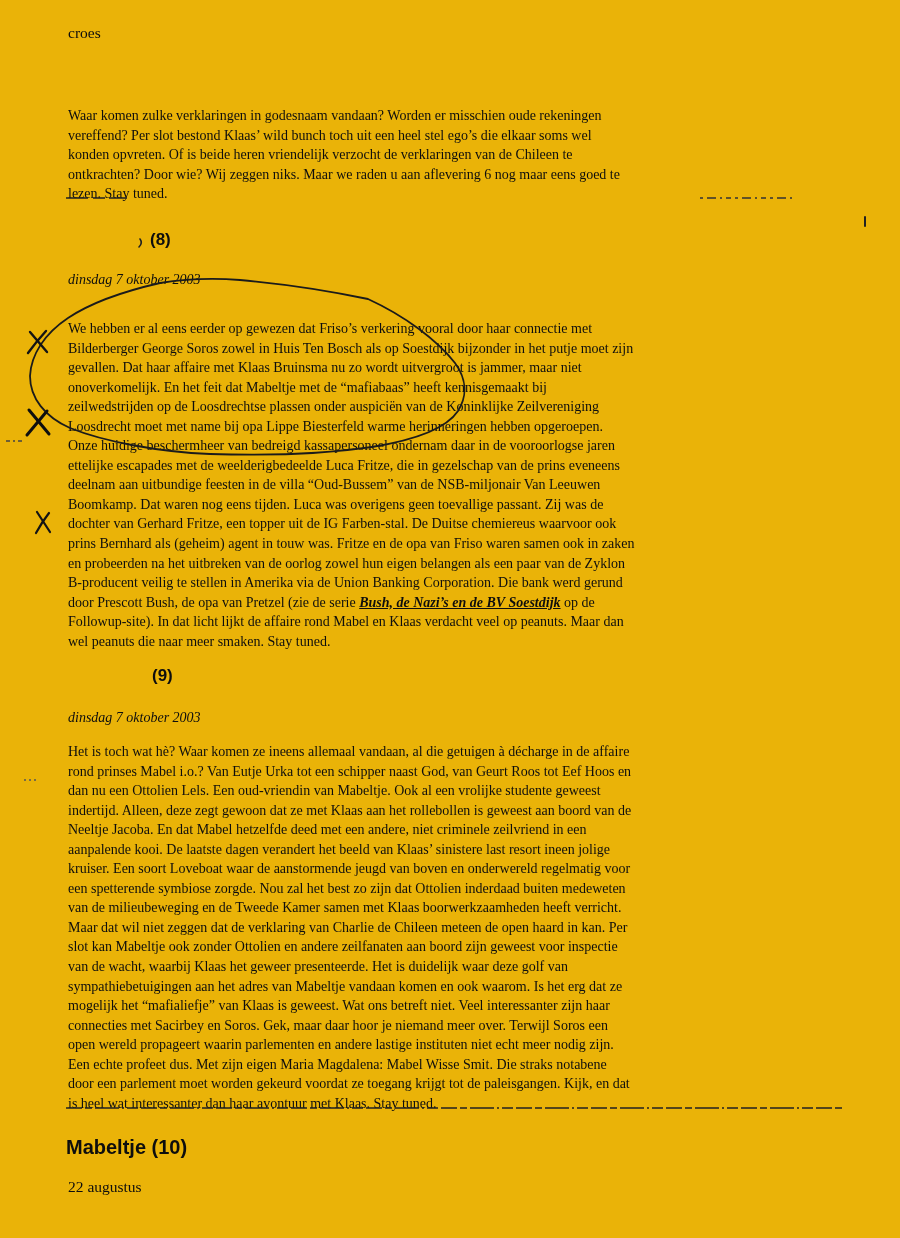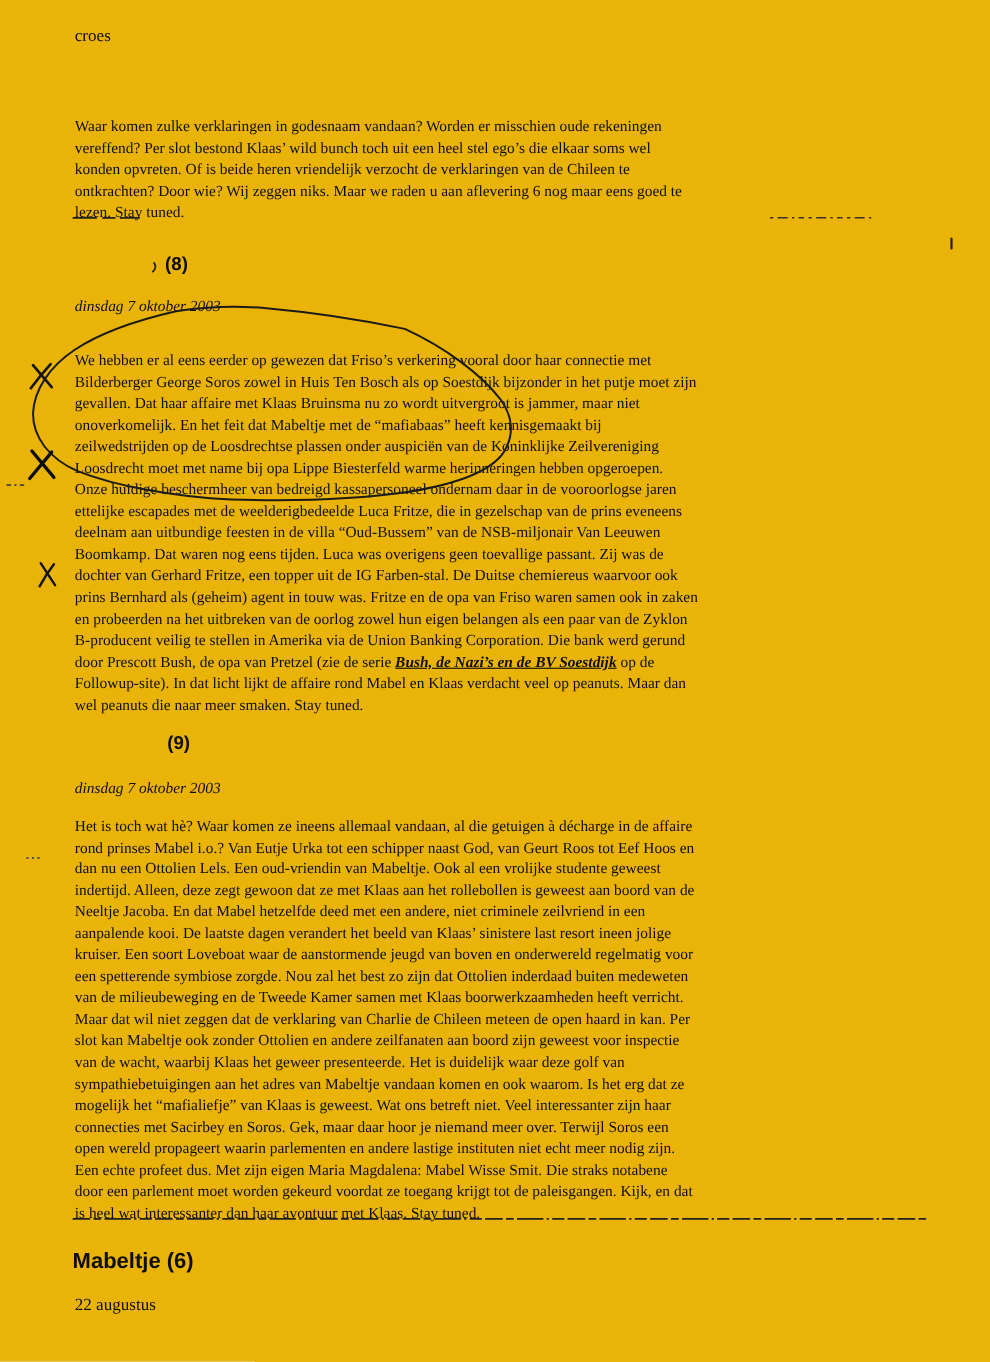--- a/index.html
+++ b/index.html
@@ -95,21 +95,21 @@
 slot kan Mabeltje ook zonder Ottolien en andere zeilfanaten aan boord zijn geweest voor inspectie
 van de wacht, waarbij Klaas het geweer presenteerde. Het is duidelijk waar deze golf van
 sympathiebetuigingen aan het adres van Mabeltje vandaan komen en ook waarom. Is het erg dat ze
 mogelijk het “mafialiefje” van Klaas is geweest. Wat ons betreft niet. Veel interessanter zijn haar
 connecties met Sacirbey en Soros. Gek, maar daar hoor je niemand meer over. Terwijl Soros een
 open wereld propageert waarin parlementen en andere lastige instituten niet echt meer nodig zijn.
 Een echte profeet dus. Met zijn eigen Maria Magdalena: Mabel Wisse Smit. Die straks notabene
 door een parlement moet worden gekeurd voordat ze toegang krijgt tot de paleisgangen. Kijk, en dat
 is heel wat interessanter dan haar avontuur met Klaas. Stay tuned.</p>
 
-  <div class="abs footer-heading">Mabeltje (6)</div>
+  <div class="abs footer-heading">Mabeltje (10)</div>
   <div class="abs footer-date">22 augustus</div>
 
   <svg class="ink-overlay" viewBox="0 0 900 1238" xmlns="http://www.w3.org/2000/svg">
 
     <path d="M 66 198 H 127" stroke="#222" stroke-width="1.6" fill="none" stroke-dasharray="22 5 12 4"></path>
     <path d="M 700 198 H 796" stroke="#333" stroke-width="1.4" fill="none" stroke-dasharray="3 4 9 4 2 4 5 4"></path>
     <path d="M 66 1108 H 845" stroke="#222" stroke-width="1.6" fill="none" stroke-dasharray="16 3 7 3 24 3 2 3 11 3"></path>
 
     <path d="M 160 283
              C 185 279, 215 278, 240 280

